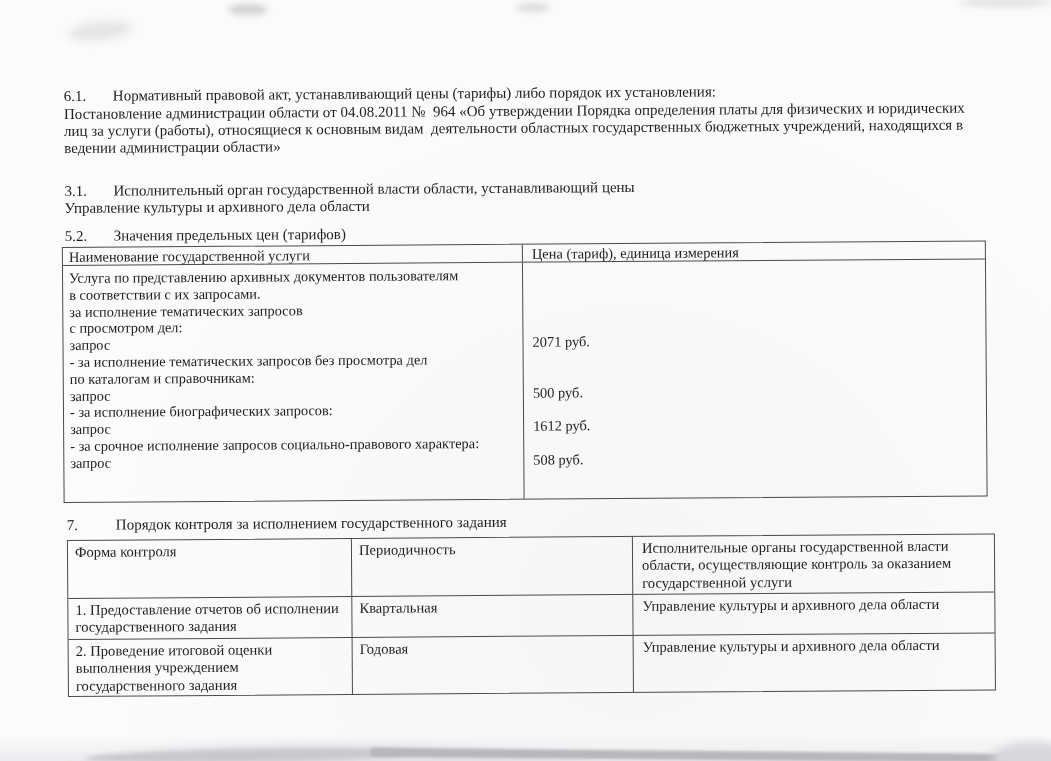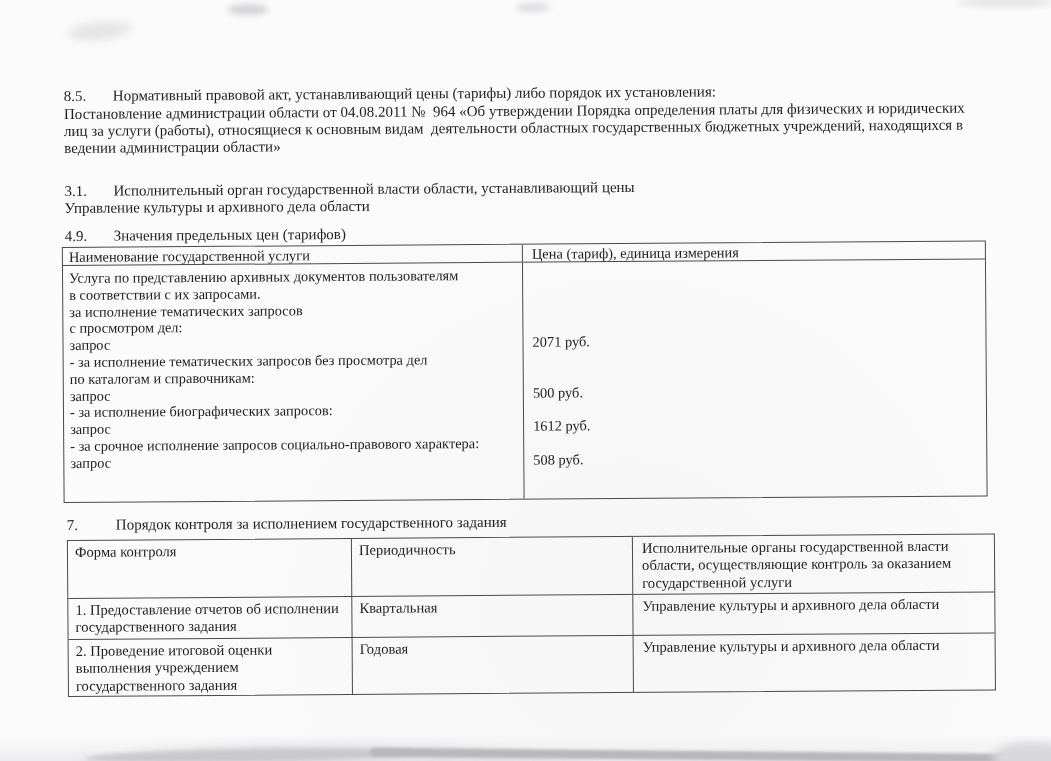--- a/index.html
+++ b/index.html
@@ -82,33 +82,33 @@
 <div id="scan-tint"></div>
 
 <div class="smudge" id="smudge-1"></div>
 <div class="smudge" id="smudge-2"></div>
 <div class="smudge" id="smudge-3"></div>
 <div class="smudge" id="smudge-4"></div>
 
 <div id="content">
 
   <div class="sec" style="top:88px">
-    <div class="sec-head"><span class="num">8.5.</span><span>Нормативный правовой акт, устанавливающий цены (тарифы) либо порядок их установления:</span></div>
+    <div class="sec-head"><span class="num">6.1.</span><span>Нормативный правовой акт, устанавливающий цены (тарифы) либо порядок их установления:</span></div>
     <div class="para">Постановление администрации области от 04.08.2011 №  964 «Об утверждении Порядка определения платы для физических и юридических
 лиц за услуги (работы), относящиеся к основным видам  деятельности областных государственных бюджетных учреждений, находящихся в
 ведении администрации области»</div>
   </div>
 
   <div class="sec" style="top:183px">
     <div class="sec-head"><span class="num">3.1.</span><span>Исполнительный орган государственной власти области, устанавливающий цены</span></div>
     <div class="body-line">Управление культуры и архивного дела области</div>
   </div>
 
   <div class="sec" style="top:228px">
-    <div class="sec-head"><span class="num">4.9.</span><span>Значения предельных цен (тарифов)</span></div>
+    <div class="sec-head"><span class="num">5.2.</span><span>Значения предельных цен (тарифов)</span></div>
   </div>
 
   <div id="tariff">
     <div class="hdr">
       <div class="h1">Наименование государственной услуги</div>
       <div class="h2">Цена (тариф), единица измерения</div>
     </div>
     <div class="tbody">
       <div class="c1">
           <div class="t-line">Услуга по представлению архивных документов пользователям</div>

